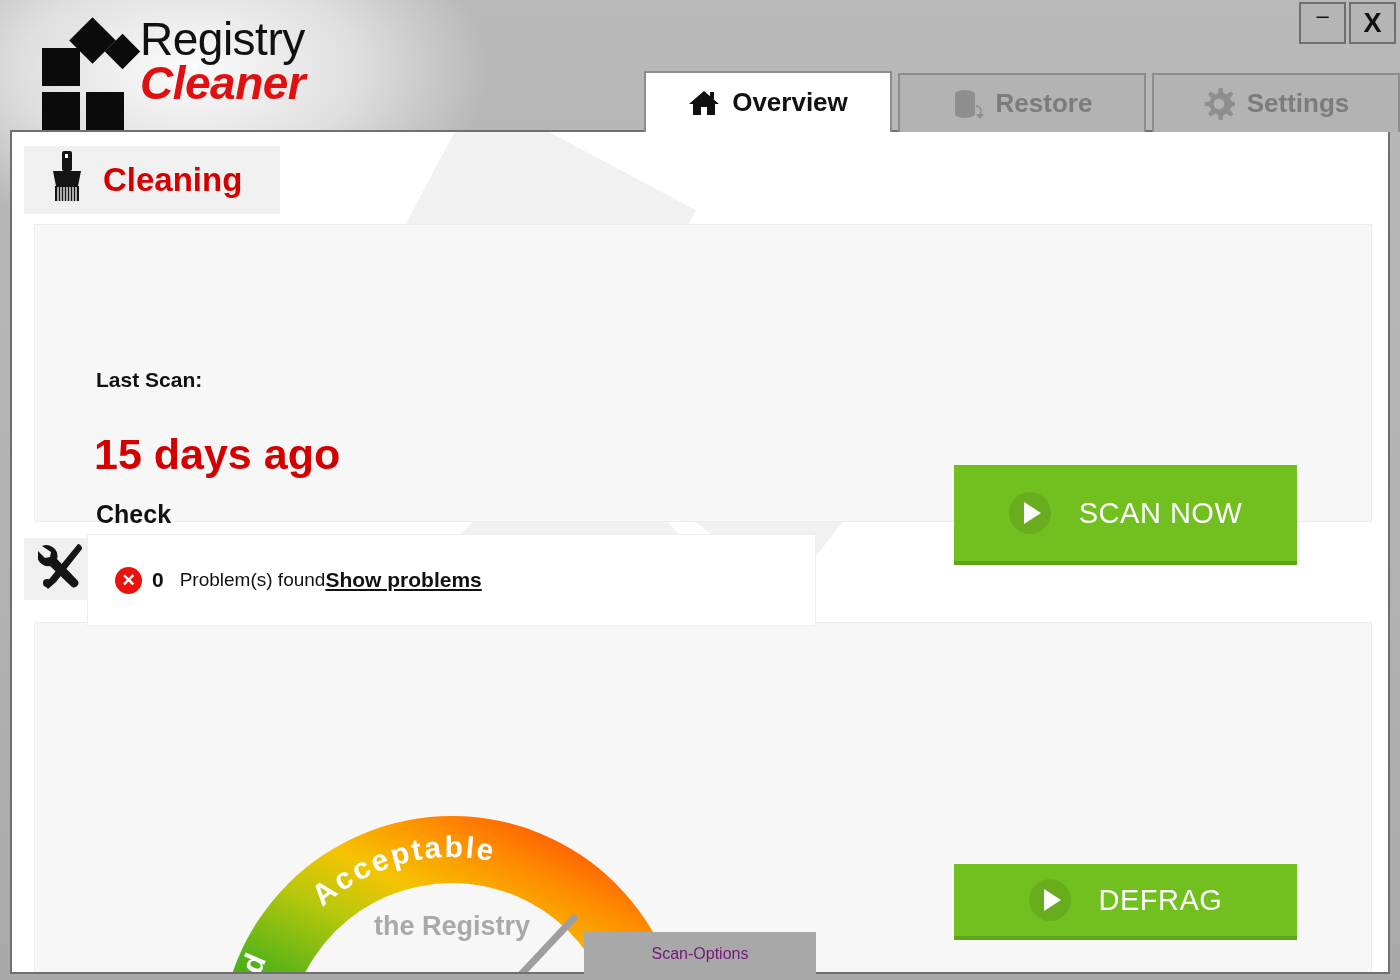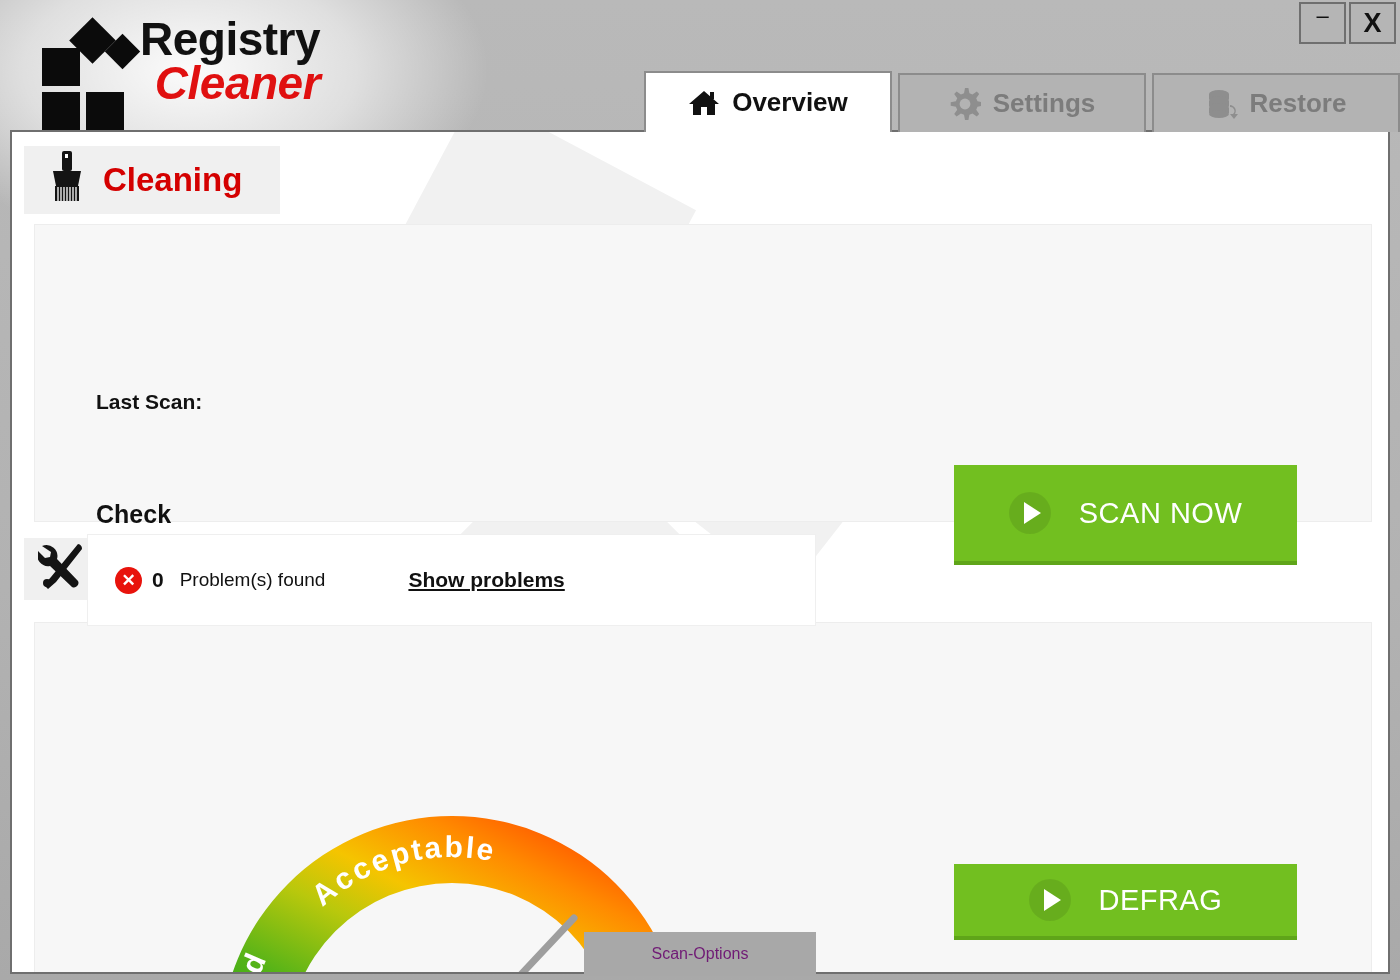--- a/index.html
+++ b/index.html
@@ -48,21 +48,21 @@
   }
   #logo-mark { position: relative; width: 88px; height: 78px; flex: 0 0 88px; }
   #logo-mark .sq { position: absolute; background: #0b0b0b; }
   #logo-mark .s1 { left: 4px;  top: 26px; width: 38px; height: 38px; }
   #logo-mark .s2 { left: 4px;  top: 70px; width: 38px; height: 38px; }
   #logo-mark .s3 { left: 48px; top: 70px; width: 38px; height: 38px; }
   #logo-mark .d1 { left: 38px; top: 2px;  width: 33px; height: 33px; transform: rotate(45deg); }
   #logo-mark .d2 { left: 72px; top: 17px; width: 25px; height: 25px; transform: rotate(45deg); }
   #logo-text { line-height: 0.92; }
   #logo-line1 {
-    font-size: 46px; font-weight: 700; color: #111;
+    font-size: 46px; font-weight: 400; color: #111;
     letter-spacing: -0.5px;
   }
   #logo-line2 {
     font-size: 46px; font-weight: 700; font-style: italic; color: #e01010;
     letter-spacing: -0.5px; margin-top: 2px; text-align: right;
   }
 
   
   #tab-bar {
     position: absolute; left: 644px; top: 71px;
@@ -105,41 +105,41 @@
 
   
   .panel {
     position: absolute; z-index: 2;
     background: #f7f7f7;
     border: 1px solid #ededed;
   }
 
   
   #last-scan-label { position: absolute; left: 84px; top: 236px; z-index: 5;
-    font-size: 21px; font-weight: 700; color: #111; margin-top: 22px; }
+    font-size: 21px; font-weight: 700; color: #111; }
   #last-scan-value { position: absolute; left: 82px; top: 298px; z-index: 5;
     font-size: 43px; font-weight: 700; color: #d40000; }
   #check-label { position: absolute; left: 84px; top: 368px; z-index: 5;
     font-size: 25px; font-weight: 700; color: #111; }
 
   #problems-box {
     position: absolute; left: 75px; top: 402px; width: 729px; height: 92px; z-index: 5;
     background: #ffffff; border: 1px solid #efefef;
     display: flex; align-items: center;
   }
   #problem-icon {
     width: 27px; height: 27px; border-radius: 50%;
     background: #e8130c; margin-left: 27px;
     display: flex; align-items: center; justify-content: center;
     color: #fff; font-size: 17px; font-weight: 700; line-height: 1;
   }
   #problem-count { margin-left: 10px; font-size: 21px; font-weight: 700; color: #111; }
   #problem-text  { margin-left: 16px; font-size: 19px; color: #111; }
   #show-problems {
-    margin-left: 83px; font-size: 21px; font-weight: 700; color: #111;
+    font-size: 21px; font-weight: 700; color: #111;
     text-decoration: underline; cursor: pointer;
   }
 
   
   .green-btn {
     position: absolute; z-index: 6;
     background: #72bf20;
     border-bottom: 4px solid #5fa519;
     display: flex; align-items: center; justify-content: center; gap: 28px;
     cursor: pointer;
@@ -209,46 +209,46 @@
   <div id="tab-bar">
 
     <div class="tab active">
       <span class="ticon">
         <svg width="32" height="28" viewBox="0 0 32 28">
           <path d="M16 2 L31 15 L27 15 L27 26 L19 26 L19 18 L13 18 L13 26 L5 26 L5 15 L1 15 Z" fill="#111"></path>
           <rect x="22" y="3" width="4" height="7" fill="#111"></rect>
         </svg>
       </span>
       <span>Overview</span>
-    </div>
-
-    <div class="tab inactive">
-      <span class="ticon">
-        <svg width="32" height="32" viewBox="0 0 32 32">
-          <path fill="#8e8e8e" d="M16 0 l3.4 0 1 5.2 3.1 1.3 4.3-3 2.4 2.4 -3 4.3 1.3 3.1 5.2 1 0 3.4 -5.2 1 -1.3 3.1 3 4.3 -2.4 2.4 -4.3-3 -3.1 1.3 -1 5.2 -3.4 0 -1-5.2 -3.1-1.3 -4.3 3 -2.4-2.4 3-4.3 -1.3-3.1 -5.2-1 0-3.4 5.2-1 1.3-3.1 -3-4.3 2.4-2.4 4.3 3 3.1-1.3 z"></path>
-          <circle cx="16" cy="16" r="5.4" fill="#b3b3b3"></circle>
-        </svg>
-      </span>
-      <span>Settings</span>
     </div>
 
     <div class="tab inactive">
       <span class="ticon">
         <svg width="32" height="30" viewBox="0 0 32 30">
           <ellipse cx="13" cy="5" rx="10" ry="4" fill="#8e8e8e"></ellipse>
           <rect x="3" y="5" width="20" height="5" fill="#8e8e8e"></rect>
           <ellipse cx="13" cy="11" rx="10" ry="4" fill="#8e8e8e"></ellipse>
           <rect x="3" y="12" width="20" height="5" fill="#8e8e8e"></rect>
           <ellipse cx="13" cy="18" rx="10" ry="4" fill="#8e8e8e"></ellipse>
           <rect x="3" y="19" width="20" height="5" fill="#8e8e8e"></rect>
           <ellipse cx="13" cy="25" rx="10" ry="4" fill="#8e8e8e"></ellipse>
           <path d="M24 16 a6 6 0 0 1 5 9 l3 0 -4 5 -4 -5 3 0 a4 4 0 0 0 -3 -7 z" fill="#8e8e8e"></path>
         </svg>
       </span>
       <span>Restore</span>
+    </div>
+
+    <div class="tab inactive">
+      <span class="ticon">
+        <svg width="32" height="32" viewBox="0 0 32 32">
+          <path fill="#8e8e8e" d="M16 0 l3.4 0 1 5.2 3.1 1.3 4.3-3 2.4 2.4 -3 4.3 1.3 3.1 5.2 1 0 3.4 -5.2 1 -1.3 3.1 3 4.3 -2.4 2.4 -4.3-3 -3.1 1.3 -1 5.2 -3.4 0 -1-5.2 -3.1-1.3 -4.3 3 -2.4-2.4 3-4.3 -1.3-3.1 -5.2-1 0-3.4 5.2-1 1.3-3.1 -3-4.3 2.4-2.4 4.3 3 3.1-1.3 z"></path>
+          <circle cx="16" cy="16" r="5.4" fill="#b3b3b3"></circle>
+        </svg>
+      </span>
+      <span>Settings</span>
     </div>
 
   </div>
 
   <div id="content">
 
     <div id="watermarks">
       <div class="wm1"></div>
         <div class="wm2"></div>
         <div class="wm3"></div>
@@ -271,20 +271,21 @@
             <line x1="29" y1="37" x2="29" y2="51"></line>
           </g>
         </svg>
       </span>
       <span class="section-title">Cleaning</span>
     </div>
 
     <div class="panel" style="left:22px; top:92px; width:1338px; height:298px;"></div>
 
     <div id="last-scan-label">Last Scan:</div>
+    <div id="last-scan-value">15 days ago</div>
     <div id="check-label">Check</div>
 
     <div id="problems-box">
       <div id="problem-icon">✕</div>
       <div id="problem-count">0</div>
       <div id="problem-text">Problem(s) found</div>
       <div id="show-problems">Show problems</div>
     </div>
 
     <div class="green-btn" id="scan-now-button">
@@ -336,20 +337,21 @@
       </text>
 
       <g>
         <path d="M 250 250 L 256 244 L 374 124 L 250 262 Z" fill="#9e9e9e"></path>
         <line x1="250" y1="256" x2="372" y2="126" stroke="#9e9e9e" stroke-width="7" stroke-linecap="round"></line>
         <circle cx="250" cy="256" r="16" fill="#9e9e9e"></circle>
       </g>
     </svg>
 
     <div id="gauge-center-text">
+      <div>the Registry</div>
     </div>
 
     <div class="green-btn" id="defrag-button">
       <span class="play-circle">
           <span class="play-tri"></span>
         </span>
       <span class="label">DEFRAG</span>
     </div>
 
   </div>

